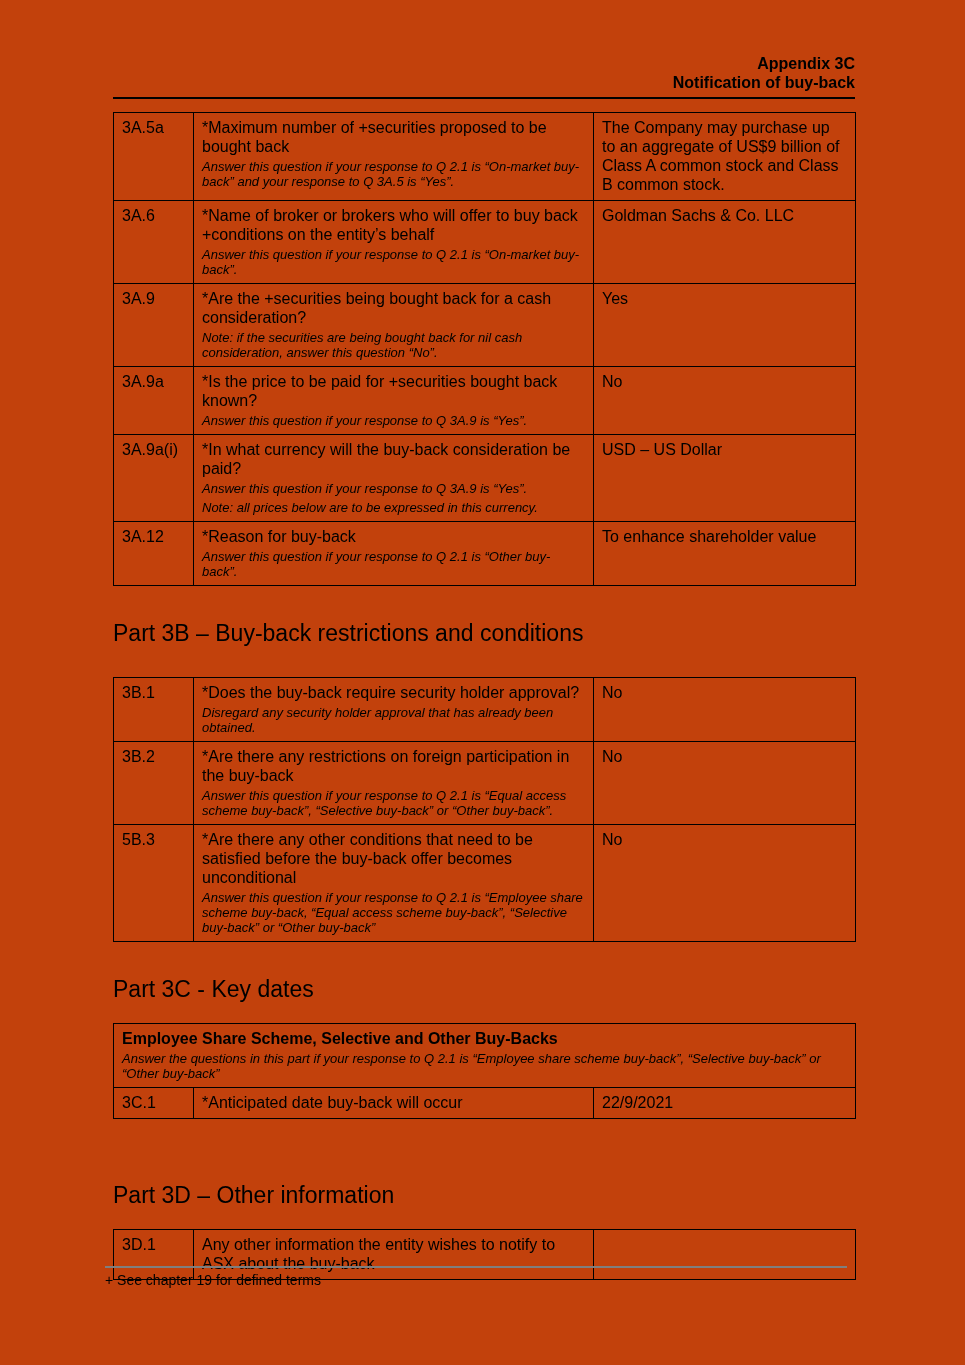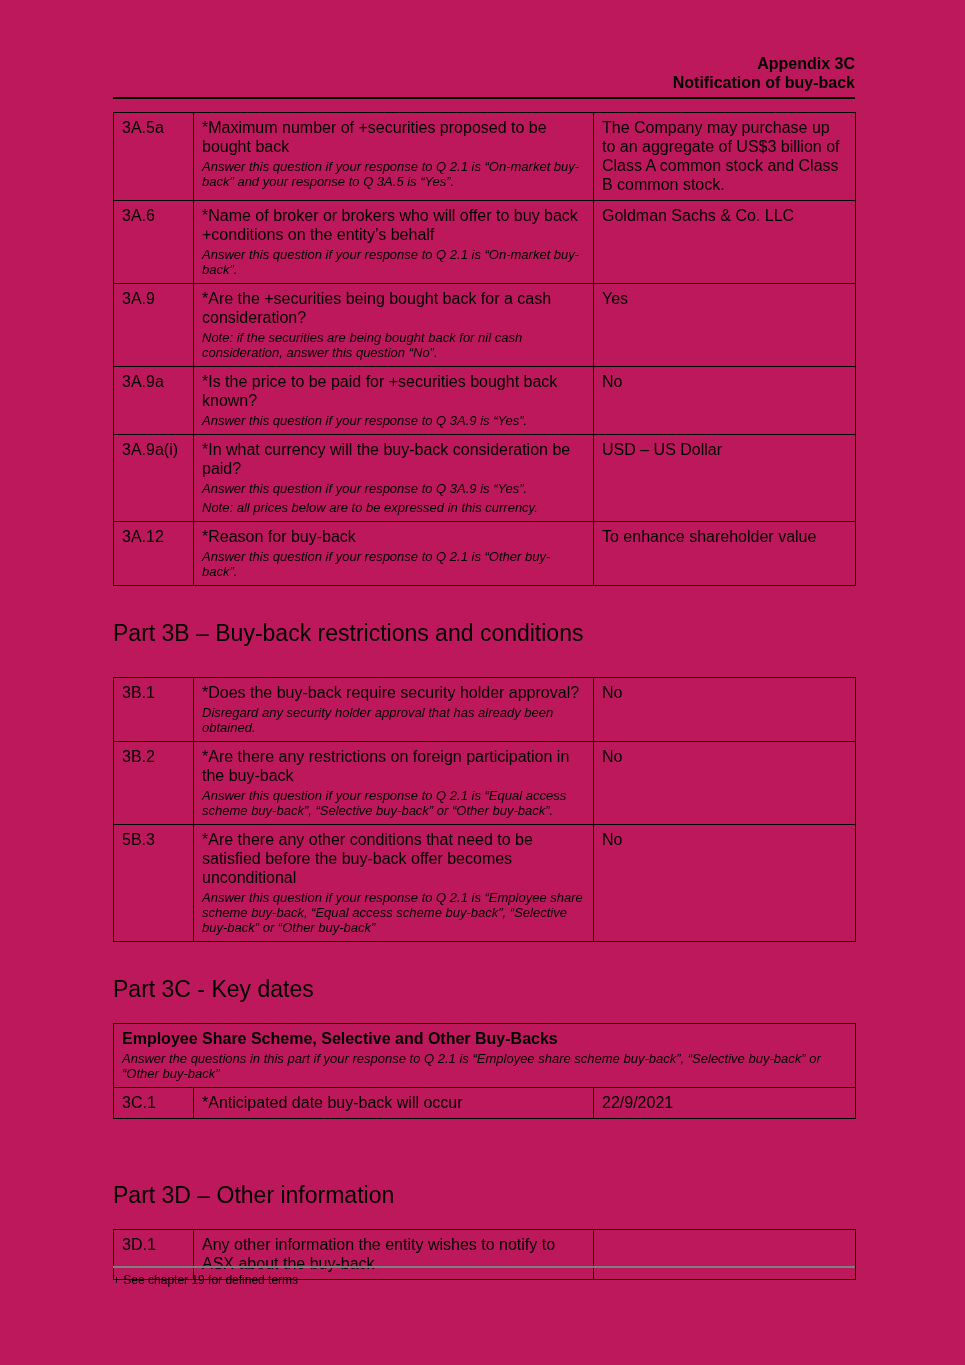--- a/index.html
+++ b/index.html
@@ -6,21 +6,21 @@
   html, body { background: #ffffff; }
   body {
     font-family: "Liberation Sans", "DejaVu Sans", sans-serif;
     color: #000;
     -webkit-font-smoothing: antialiased;
   }
   .page {
     position: relative;
     width: 965px;
     height: 1365px;
-    background: #be185d;
+    background: #c2410c;
     overflow: hidden;
   }
   .content {
     position: absolute;
     left: 113px;
     top: 54px;
     width: 742px;
   }
   .doc-header {
     text-align: right;
@@ -63,24 +63,24 @@
   .group-title { font-weight: bold; font-size: 16px; line-height: 19px; }
   .section-heading {
     font-size: 23px;
     line-height: 27px;
     font-weight: normal;
     margin-top: 34px;
   }
   .section-heading.h3d { margin-top: 63px; }
   .doc-footer {
     position: absolute;
-    left: 113px;
+    left: 105px;
     top: 1266px;
     width: 742px;
-    font-size: 12px;
+    font-size: 14px;
     line-height: 17px;
   }
   .footer-rule {
     border-top: 2px solid #7f7f7f;
     margin-bottom: 4px;
     height: 0;
   }
   .footer-row {
     display: flex;
     justify-content: space-between;
@@ -106,21 +106,21 @@
           <col class="c-q">
           <col class="c-a">
         </colgroup>
       <tbody>
         <tr>
           <td class="code">3A.5a</td>
           <td class="q">
             <div class="q-main">*Maximum number of +securities proposed to be bought back</div>
             <div class="q-note">Answer this question if your response to Q 2.1 is “On-market buy-back” and your response to Q 3A.5 is “Yes”.</div>
           </td>
-          <td class="a">The Company may purchase up to an aggregate of US$3 billion of Class A common stock and Class B common stock.</td>
+          <td class="a">The Company may purchase up to an aggregate of US$9 billion of Class A common stock and Class B common stock.</td>
         </tr>
         <tr>
           <td class="code">3A.6</td>
           <td class="q">
             <div class="q-main">*Name of broker or brokers who will offer to buy back +conditions on the entity’s behalf</div>
             <div class="q-note">Answer this question if your response to Q 2.1 is “On-market buy-back”.</div>
           </td>
           <td class="a">Goldman Sachs &amp; Co. LLC</td>
         </tr>
         <tr>

